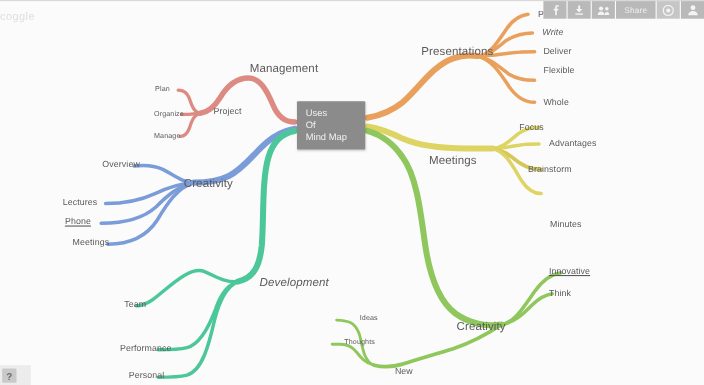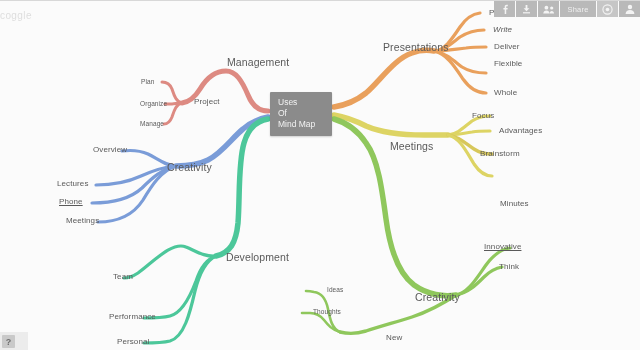--- a/index.html
+++ b/index.html
@@ -149,42 +149,42 @@
     <div class="lbl l3" style="left:141px;top:78px;">Plan</div>
     <div class="lbl l3" style="left:140px;top:100px;">Organize</div>
     <div class="lbl l3" style="left:140px;top:120px;">Manage</div>
 
     <div class="lbl l1" style="left:167px;top:161px;">Creativity</div>
     <div class="lbl l2" style="left:93px;top:145px;">Overview</div>
     <div class="lbl l2" style="left:57px;top:179px;">Lectures</div>
     <div class="lbl l2" style="left:59px;top:197px;text-decoration:underline;">Phone</div>
     <div class="lbl l2" style="left:66px;top:216px;">Meetings</div>
 
-    <div class="lbl l1" style="left:226px;top:251px;">Development</div>
+    <div class="lbl l1" style="left:236px;top:251px;font-style:italic;">Development</div>
     <div class="lbl l2" style="left:113px;top:272px;">Team</div>
     <div class="lbl l2" style="left:109px;top:312px;">Performance</div>
     <div class="lbl l2" style="left:117px;top:337px;">Personal</div>
 
     <div class="lbl l1" style="left:383px;top:41px;">Presentations</div>
     <div class="lbl l2" style="left:489px;top:8px;">Plan</div>
     <div class="lbl l2" style="left:493px;top:25px;font-style:italic;">Write</div>
     <div class="lbl l2" style="left:494px;top:42px;">Deliver</div>
     <div class="lbl l2" style="left:494px;top:59px;">Flexible</div>
     <div class="lbl l2" style="left:494px;top:88px;">Whole</div>
 
     <div class="lbl l1" style="left:390px;top:140px;">Meetings</div>
     <div class="lbl l2" style="left:472px;top:111px;">Focus</div>
     <div class="lbl l2" style="left:499px;top:126px;">Advantages</div>
     <div class="lbl l2" style="left:480px;top:149px;">Brainstorm</div>
     <div class="lbl l2" style="left:500px;top:171px;margin-top:28px;">Minutes</div>
 
     <div class="lbl l1" style="left:415px;top:291px;">Creativity</div>
-    <div class="lbl l2" style="left:484px;top:242px;text-decoration:underline;">Innovative</div>
+    <div class="lbl l2" style="left:499px;top:242px;text-decoration:underline;">Innovative</div>
     <div class="lbl l2" style="left:499px;top:262px;">Think</div>
-    <div class="lbl l2" style="left:386px;top:333px;">New</div>
+    <div class="lbl l2" style="left:359px;top:333px;">New</div>
     <div class="lbl l3" style="left:327px;top:286px;">Ideas</div>
     <div class="lbl l3" style="left:313px;top:308px;">Thoughts</div>
 
   </div>
 
   <div id="logo">coggle</div>
 
   <div id="toolbar">
     <div class="tbtn">
       <svg width="8" height="10" viewBox="0 0 8 10">

